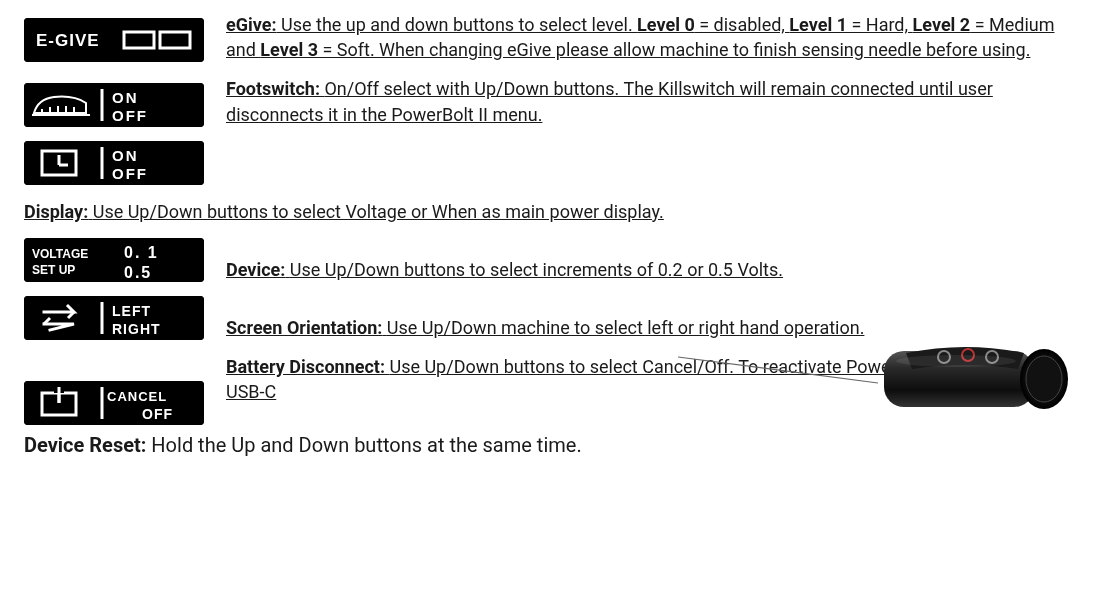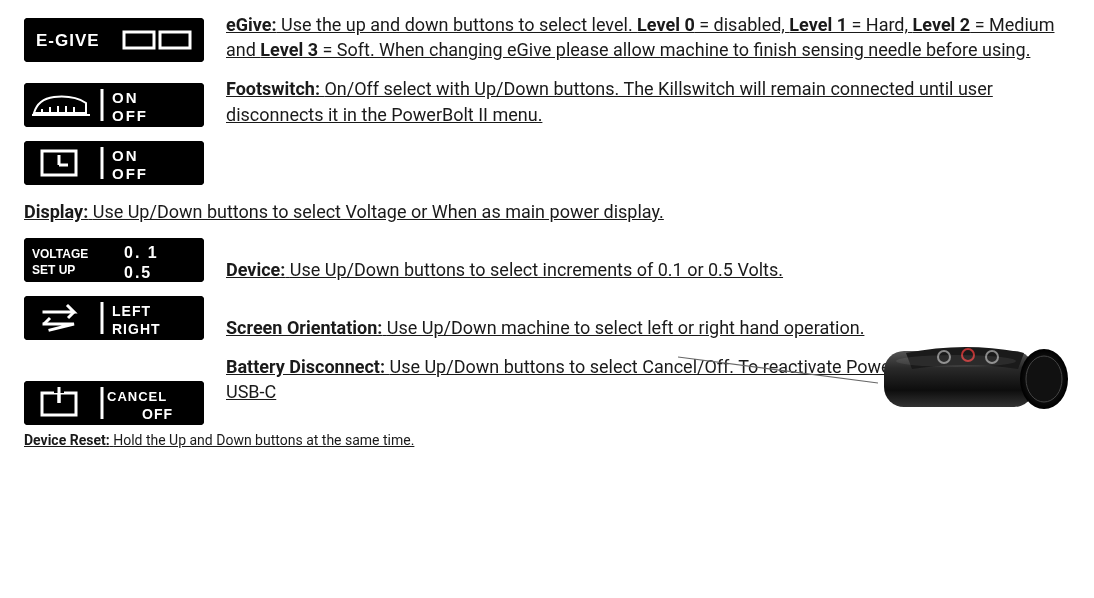--- a/index.html
+++ b/index.html
@@ -28,22 +28,21 @@
     display: flex;
     align-items: center;
     justify-content: center;
     overflow: hidden;
     position: relative;
   }
   .icon-box svg { display: block; }
   .desc { flex: 1; text-decoration: underline; }
   .desc b { font-weight: 700; }
   .footer-row {
-    font-size: 14px;
-    text-decoration: underline;
+    font-size: 20px;
   }
   .device-wrap {
     position: relative;
     float: right;
     margin-top: -40px;
     margin-right: -6px;
   }
   .device-img {
     width: 210px;
     height: 80px;
@@ -124,21 +123,21 @@
       <rect width="180" height="44" fill="#000"></rect>
       <text x="8" y="20" fill="#fff" font-family="Arial Black, Arial" font-size="12" font-weight="900">VOLTAGE</text>
       <text x="8" y="36" fill="#fff" font-family="Arial Black, Arial" font-size="12" font-weight="900">SET UP</text>
 
       <text x="100" y="20" fill="#fff" font-family="Arial Black, Arial" font-size="16" font-weight="900" letter-spacing="2">0. 1</text>
       <text x="100" y="40" fill="#fff" font-family="Arial Black, Arial" font-size="16" font-weight="900" letter-spacing="2">0.5</text>
     </svg>
   </div>
   <div class="desc">
     <b>Device:</b>
-    <span> Use Up/Down buttons to select increments of 0.1 or 0.5 Volts.</span>
+    <span> Use Up/Down buttons to select increments of 0.2 or 0.5 Volts.</span>
   </div>
 </div>
 
 <div class="row">
   <div class="icon-box">
     <svg viewBox="0 0 180 44" width="180" height="44">
       <rect width="180" height="44" fill="#000"></rect>
 
       <path d="M20 16 L50 16 L44 10 M20 28 L50 28 L26 34" fill="none" stroke="#fff" stroke-width="3" stroke-linecap="square"></path>
       <path d="M50 16 L44 22" fill="none" stroke="#fff" stroke-width="3"></path>

